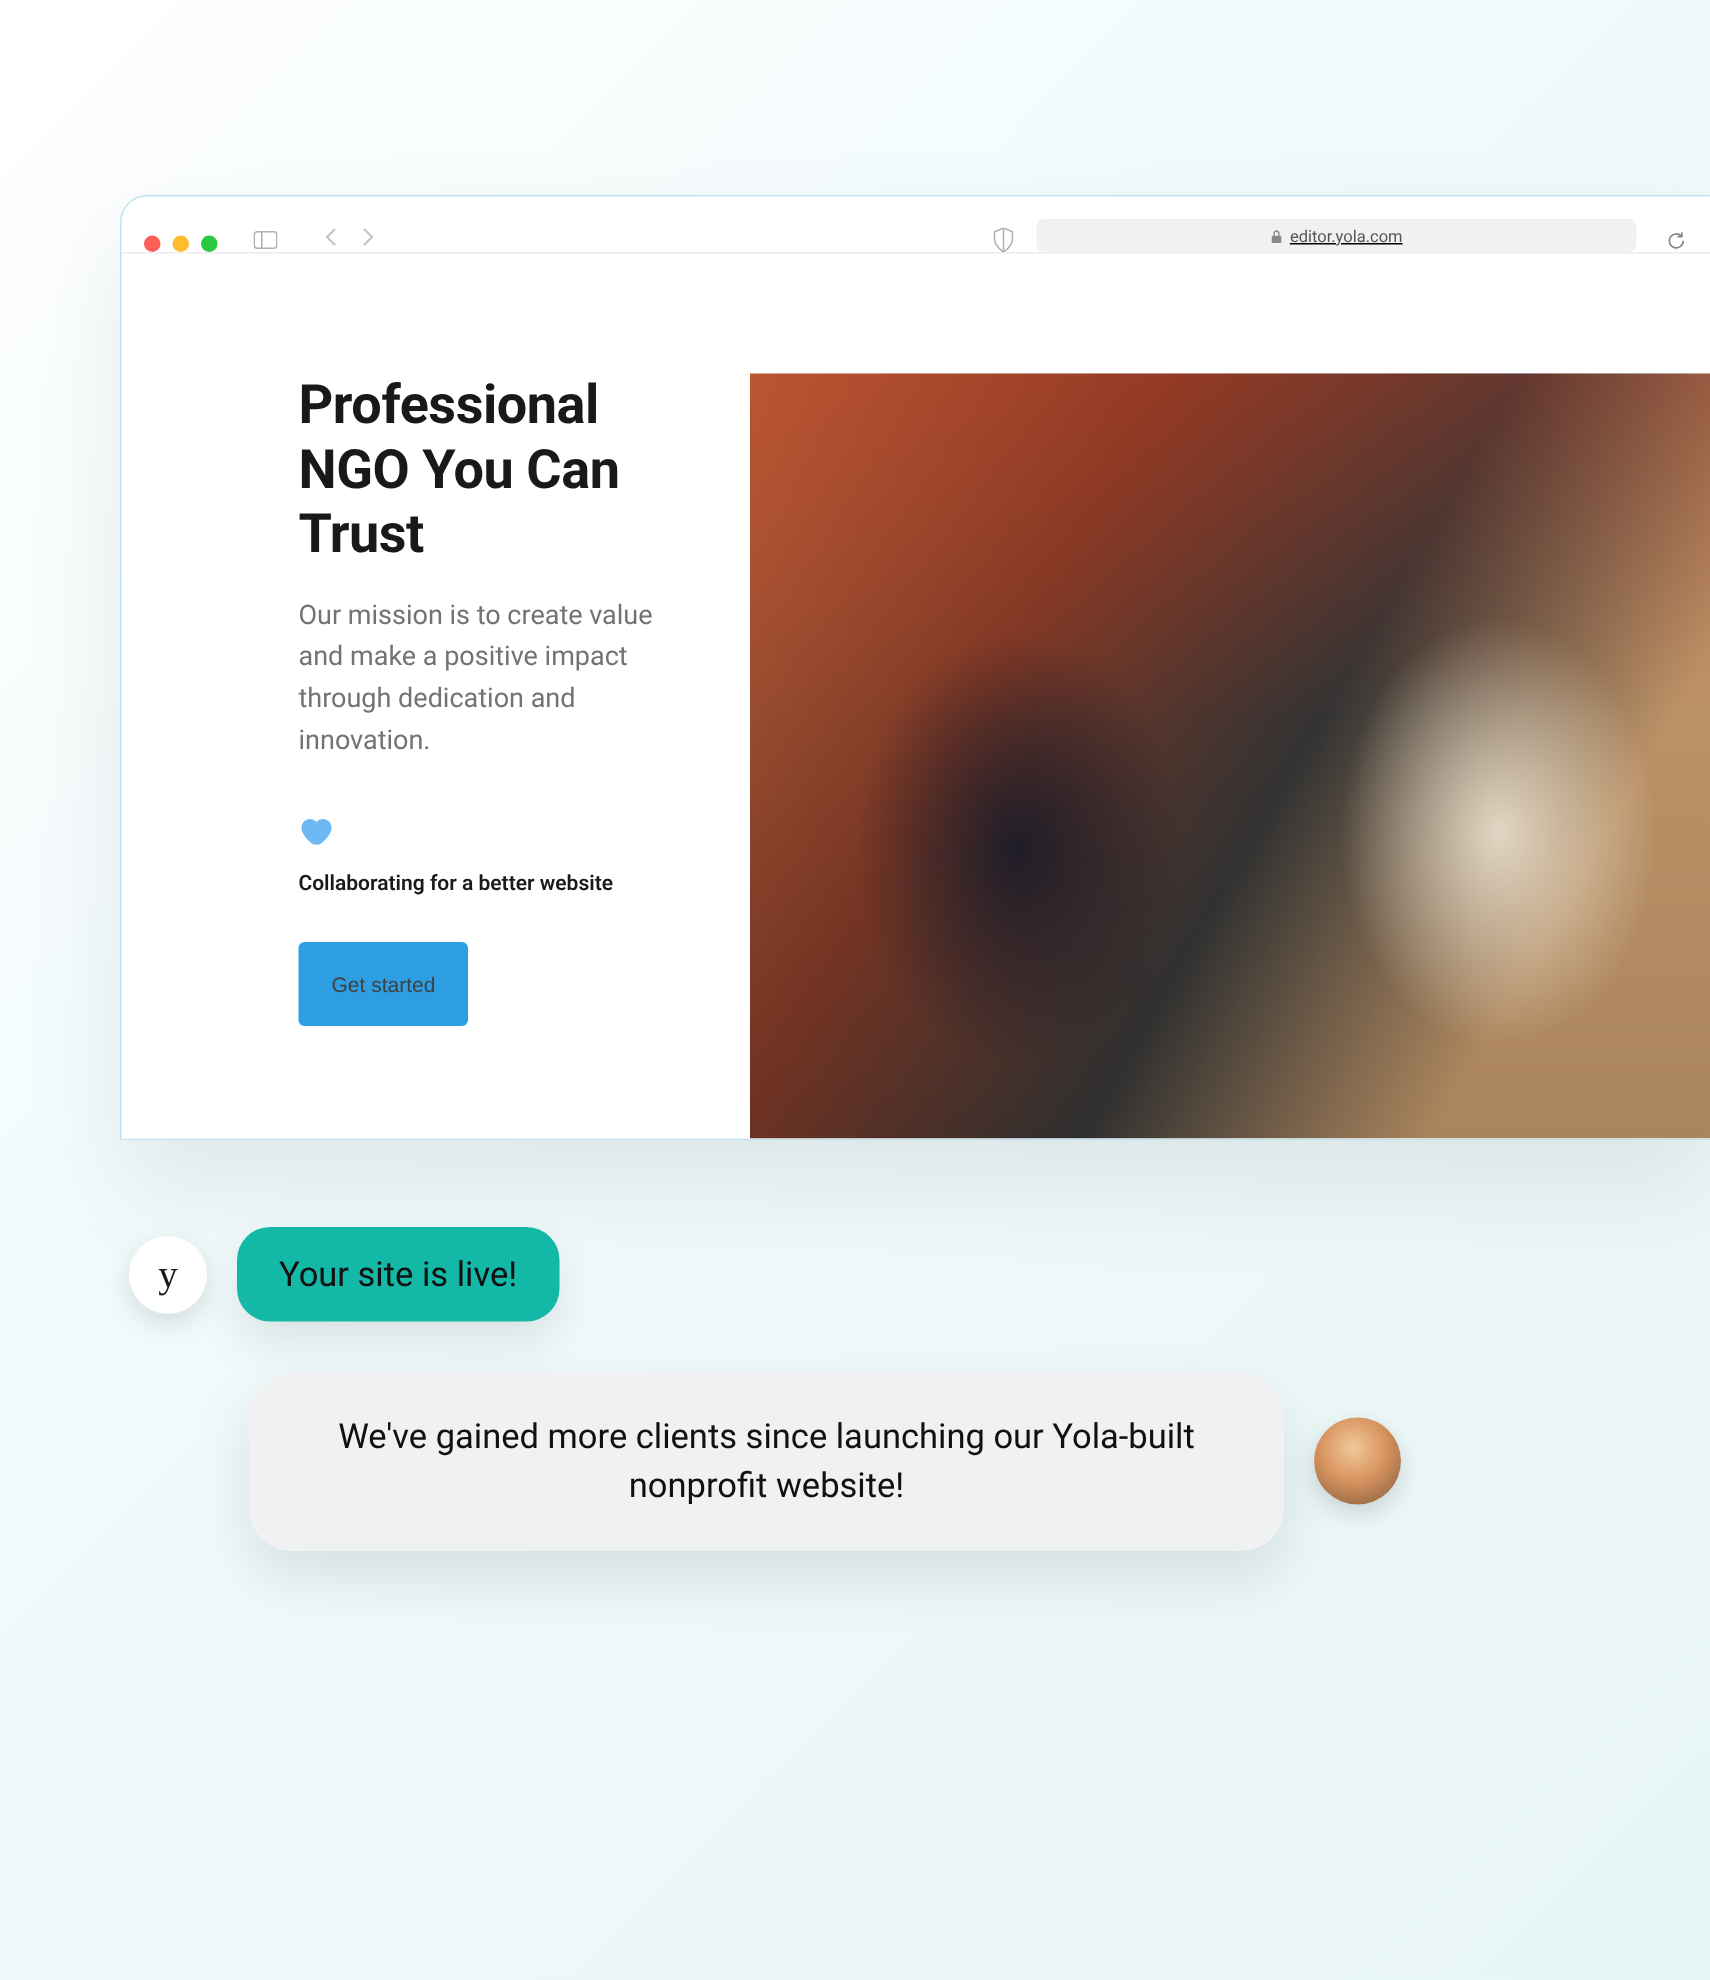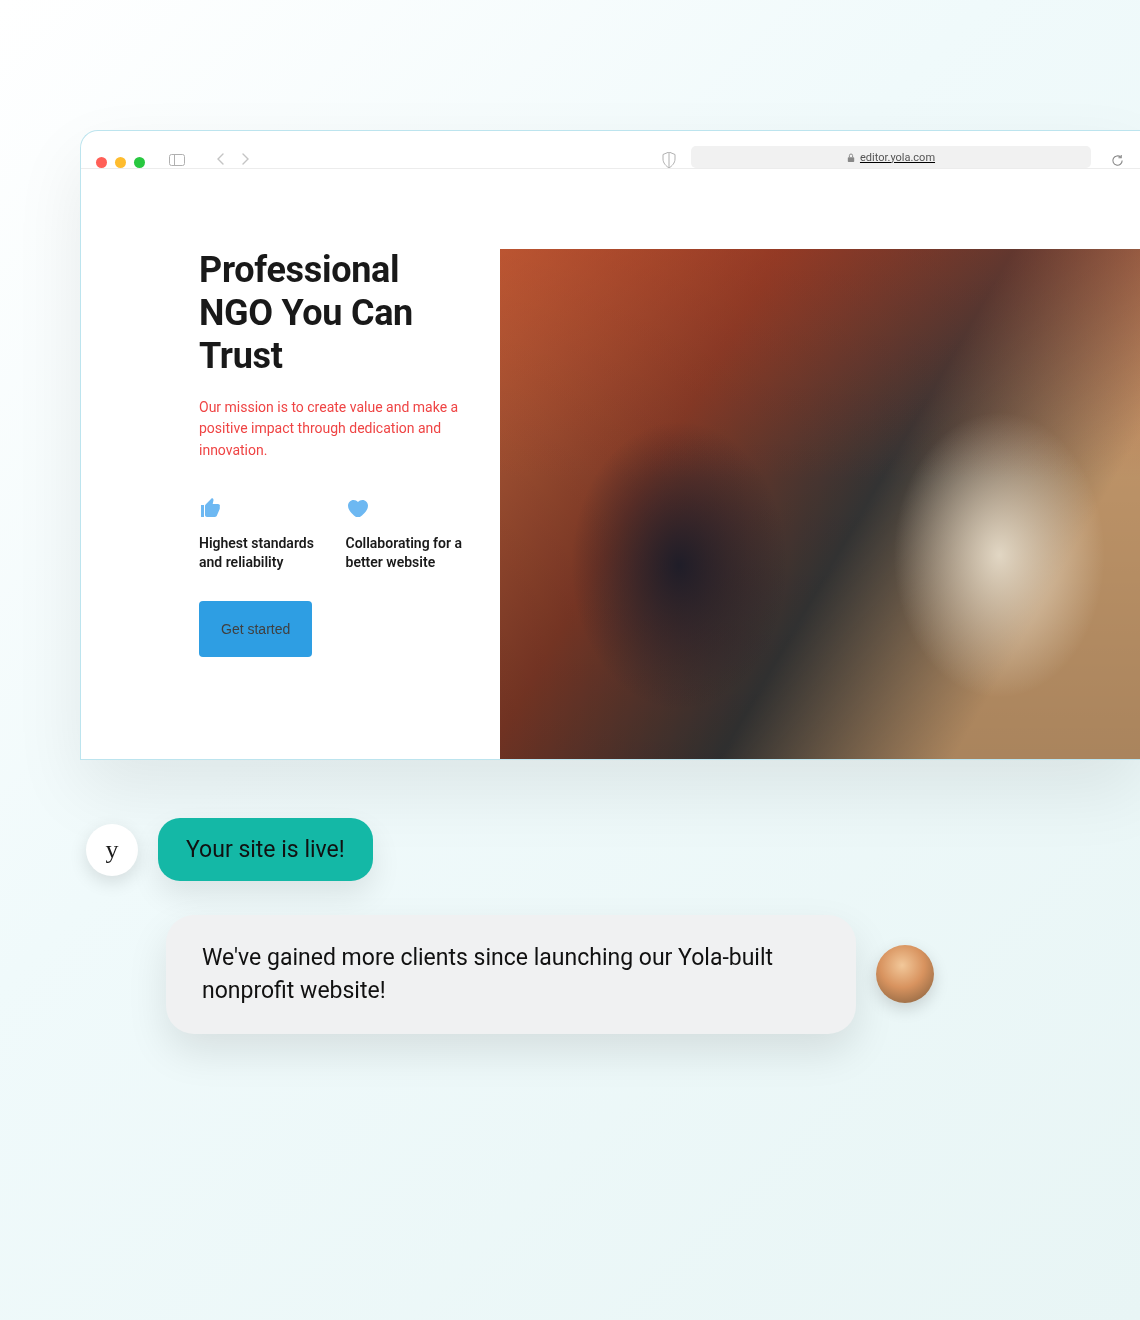--- a/index.html
+++ b/index.html
@@ -79,23 +79,23 @@
 .left-col { flex: 0 0 265px; }
 .heading {
   font-size: 36px;
   font-weight: 700;
   line-height: 1.2;
   color: #191919;
   letter-spacing: -0.3px;
   margin-bottom: 18px;
 }
 .mission {
-  font-size: 14px;
+  font-size: 18px;
   line-height: 1.55;
-  color: #ef4444;
+  color: #737373;
   margin-bottom: 34px;
 }
 
 .features {
   display: flex;
   gap: 28px;
   margin-bottom: 28px;
 }
 .feature { flex: 1; }
 .feature-icon {
@@ -167,21 +167,21 @@
 }
 
 .bubble1 {
   background: #14b8a6;
   border-radius: 22px;
   padding: 18px 28px;
   box-shadow: 0 14px 30px rgba(0,0,0,0.09);
 }
 .bubble1-text { font-size: 23px; color: #111; }
 
-.bubble-row2 { display: flex; align-items: center; gap: 20px; }
+.bubble-row2 { display: flex; align-items: center; gap: 20px; text-align: center; }
 .bubble2 {
   background: #f0f1f2;
   border-radius: 28px;
   padding: 26px 36px;
   box-shadow: 0 18px 40px rgba(0,0,0,0.10);
   flex: 0 1 690px;
   margin-left: 80px;
 }
 .bubble2-text { font-size: 23px; line-height: 1.45; color: #111; }
 
@@ -247,28 +247,20 @@
         </svg>
     </span>
   </div>
 
   <div class="browser-content">
     <div class="left-col">
       <h1 class="heading">Professional NGO You Can Trust</h1>
       <p class="mission">Our mission is to create value and make a positive impact through dedication and innovation.</p>
 
       <div class="features">
-        <div class="feature">
-          <div class="feature-icon">
-            <svg viewBox="0 0 24 24" width="24" height="24" fill="currentColor">
-                <path d="M2 21h3V9H2v12zm19-11c0-1.1-.9-2-2-2h-5.3l.8-3.8v-.3c0-.4-.2-.8-.4-1.1L13 2 6.6 8.4c-.4.4-.6.9-.6 1.4V19c0 1.1.9 2 2 2h8c.8 0 1.5-.5 1.8-1.2l2.9-6.8c.1-.2.1-.5.1-.7V10z"></path>
-              </svg>
-          </div>
-          <div class="feature-text">Highest standards and reliability</div>
-        </div>
         <div class="feature">
           <div class="feature-icon">
             <svg viewBox="0 0 24 24" width="24" height="24" fill="currentColor">
                 <path d="M12 21s-8-5.3-8-11.2C4 6.5 6.5 4 9.6 4c1.7 0 3.3.8 4.4 2.1C15 4.8 16.7 4 18.4 4 21.5 4 24 6.5 24 9.8c0 5.9-8 11.2-8 11.2h-4z" transform="translate(-2 0)"></path>
               </svg>
           </div>
           <div class="feature-text">Collaborating for a better website</div>
         </div>
       </div>
 

